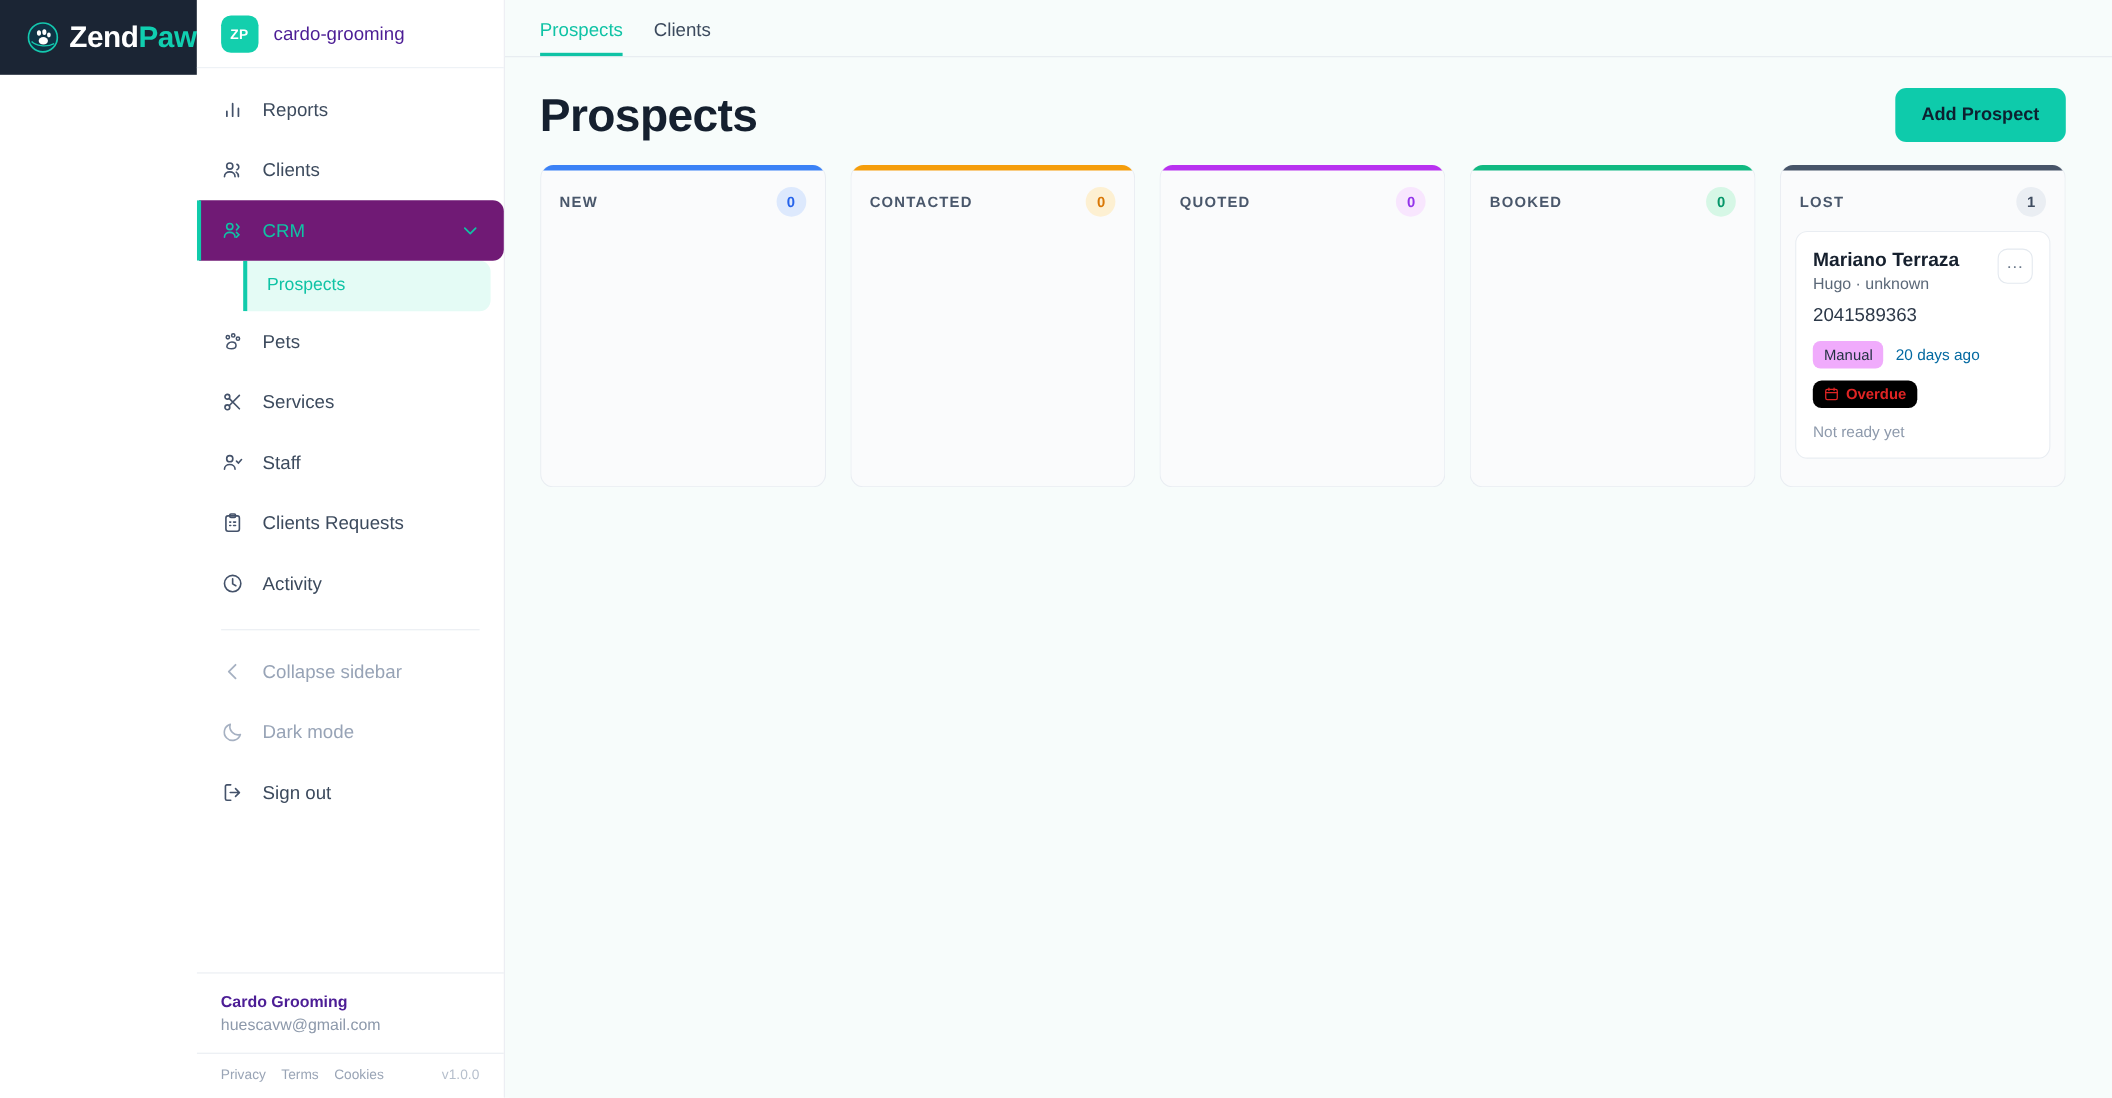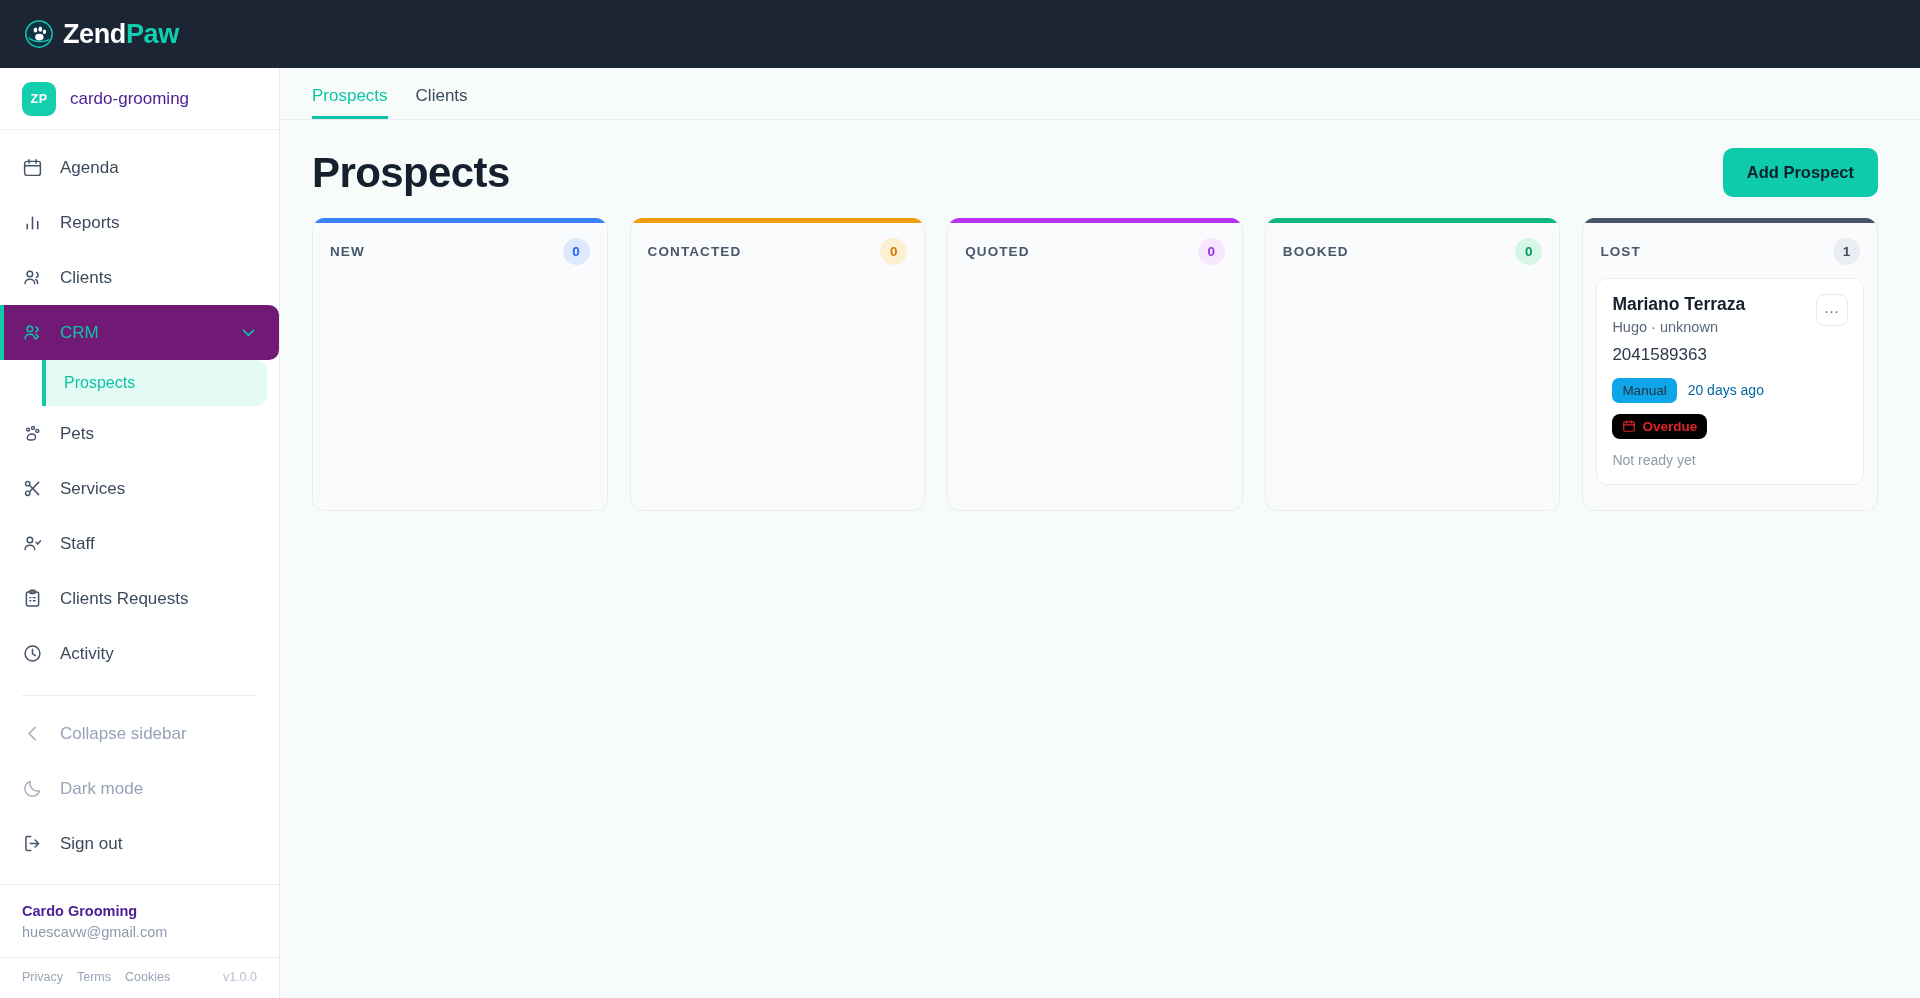--- a/index.html
+++ b/index.html
@@ -2,21 +2,21 @@
 <html><head>
 <meta charset="utf-8">
 <style>
   * { box-sizing: border-box; margin: 0; padding: 0; }
   html, body {
     width: 1920px; height: 998px;
     font-family: "Liberation Sans", sans-serif;
     background: #ffffff;
     overflow: hidden;
   }
-  .app { width: 1920px; height: 998px; display: flex; flex-direction: column; }
+  .app { width: 1920px; height: 998px; display: flex; flex-direction: row; }
 
   
   .topbar {
     height: 68px; flex: 0 0 68px;
     background: #1b2534;
     display: flex; align-items: center;
     padding-left: 24px;
   }
   .brand { display: flex; align-items: center; gap: 9px; }
   .brand-mark { width: 30px; height: 30px; display: block; }
@@ -166,21 +166,21 @@
   .menu-btn {
     width: 32px; height: 32px; flex: 0 0 32px;
     border: 1px solid #e4e9ef; border-radius: 9px; background: #fff;
     display: flex; align-items: center; justify-content: center;
     cursor: pointer; color: #6d7a8c;
   }
   .menu-btn .dots { font-size: 16px; line-height: 1; letter-spacing: 1px; margin-top: -5px; }
 
   .meta-row { display: flex; align-items: center; gap: 11px; margin-top: 13px; }
   .chip-manual {
-    background: #0ea5e9; color: #243243;
+    background: #f0abfc; color: #243243;
     font-size: 13.5px; border-radius: 7px; padding: 5px 10px;
   }
   .meta-time { font-size: 14px; color: #0369a1; }
 
   .chip-overdue {
     margin-top: 11px;
     display: inline-flex; align-items: center; gap: 6px;
     background: #000000; color: #e02424;
     font-size: 13.5px; font-weight: 700;
     border-radius: 8px; padding: 5px 10px;
@@ -213,27 +213,20 @@
 
     <aside class="sidebar">
 
       <div class="org">
         <div class="org-avatar">ZP</div>
         <div class="org-name">cardo-grooming</div>
       </div>
 
       <nav class="nav">
 
-        <div class="nav-item">
-          <svg class="ico" viewBox="0 0 24 24" fill="none" stroke="currentColor" stroke-width="1.7" stroke-linecap="round">
-            <rect x="3" y="5" width="18" height="16" rx="2.5"></rect>
-              <path d="M3 10h18M8 3v4M16 3v4"></path>
-          </svg>
-          <span>Agenda</span>
-        </div>
 
         <div class="nav-item">
           <svg class="ico" viewBox="0 0 24 24" fill="none" stroke="currentColor" stroke-width="1.8" stroke-linecap="round">
             <path d="M6 14v5M12 6v13M18 11v8"></path>
           </svg>
           <span>Reports</span>
         </div>
 
         <div class="nav-item">
           <svg class="ico" viewBox="0 0 24 24" fill="none" stroke="currentColor" stroke-width="1.7" stroke-linecap="round">

